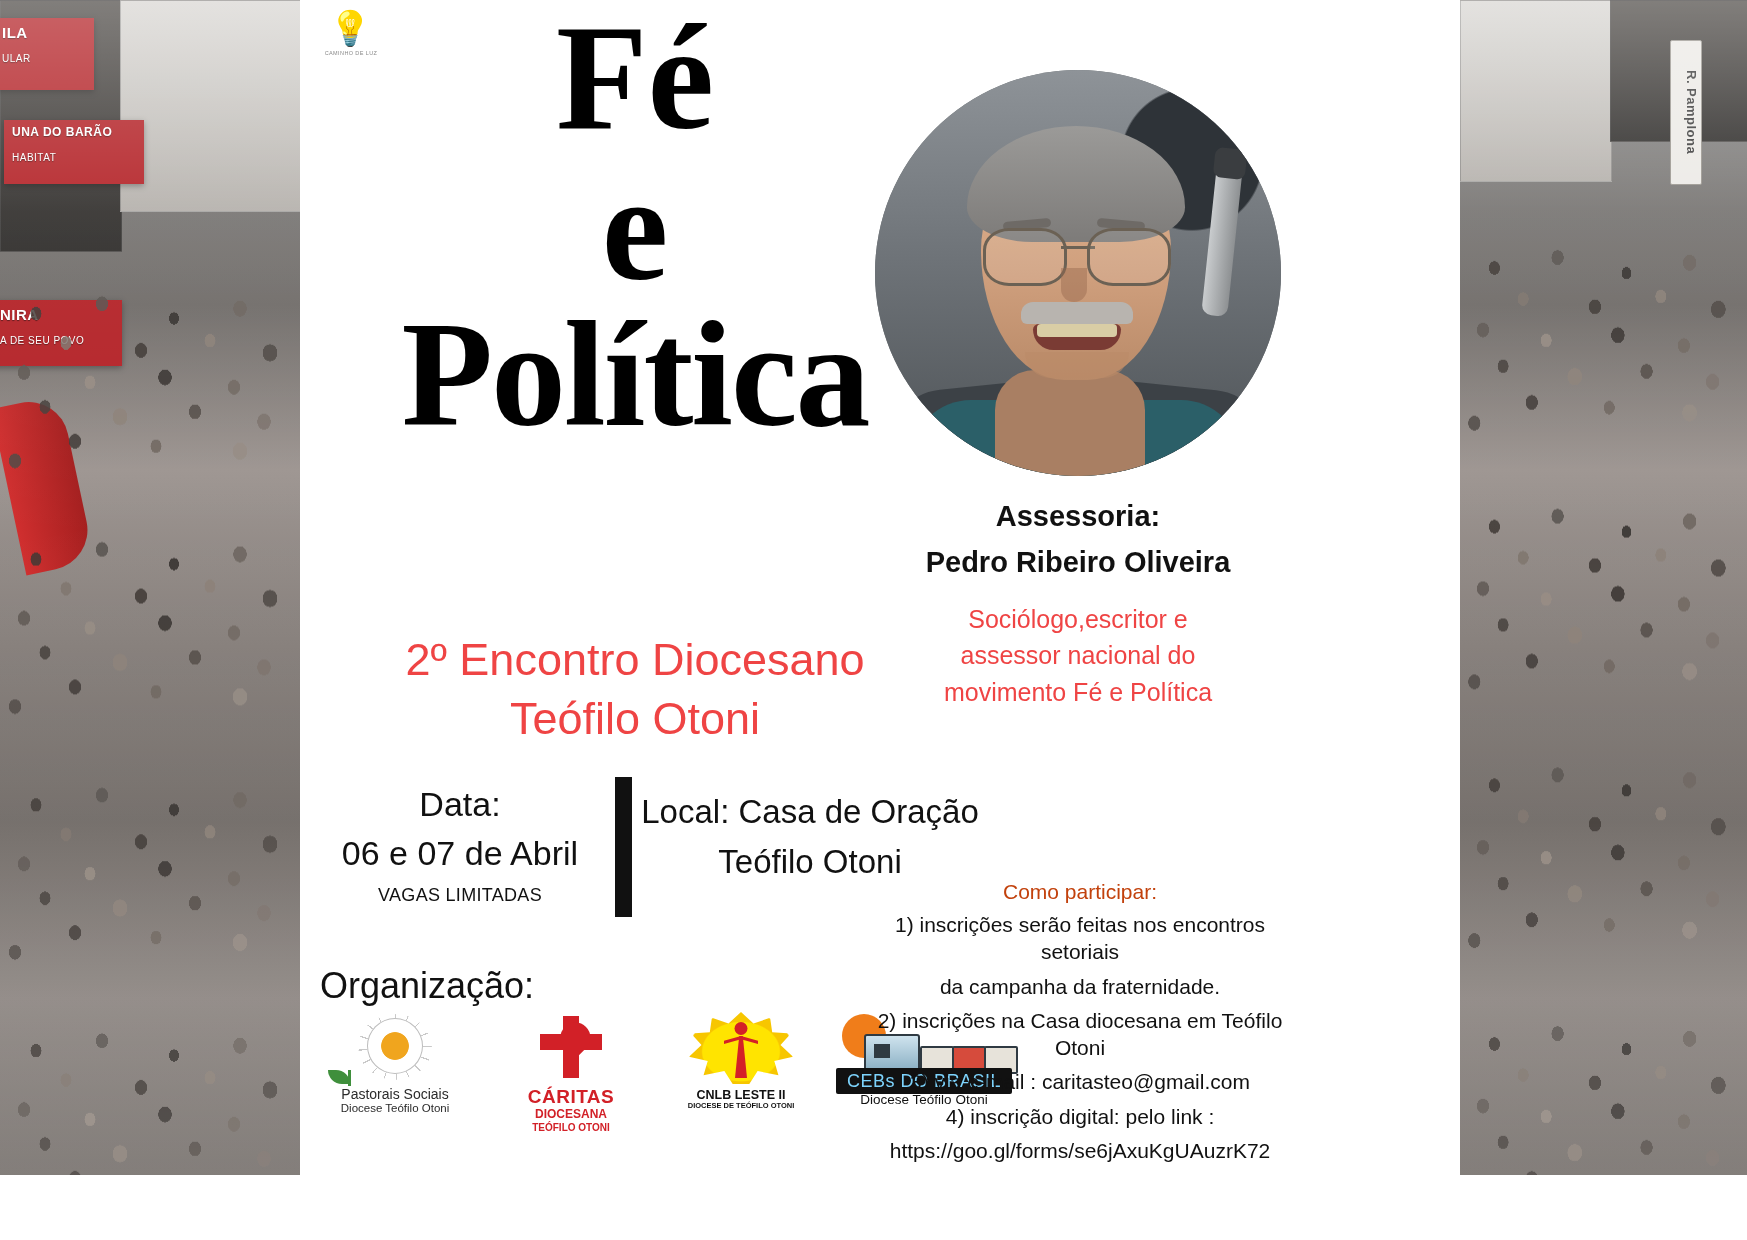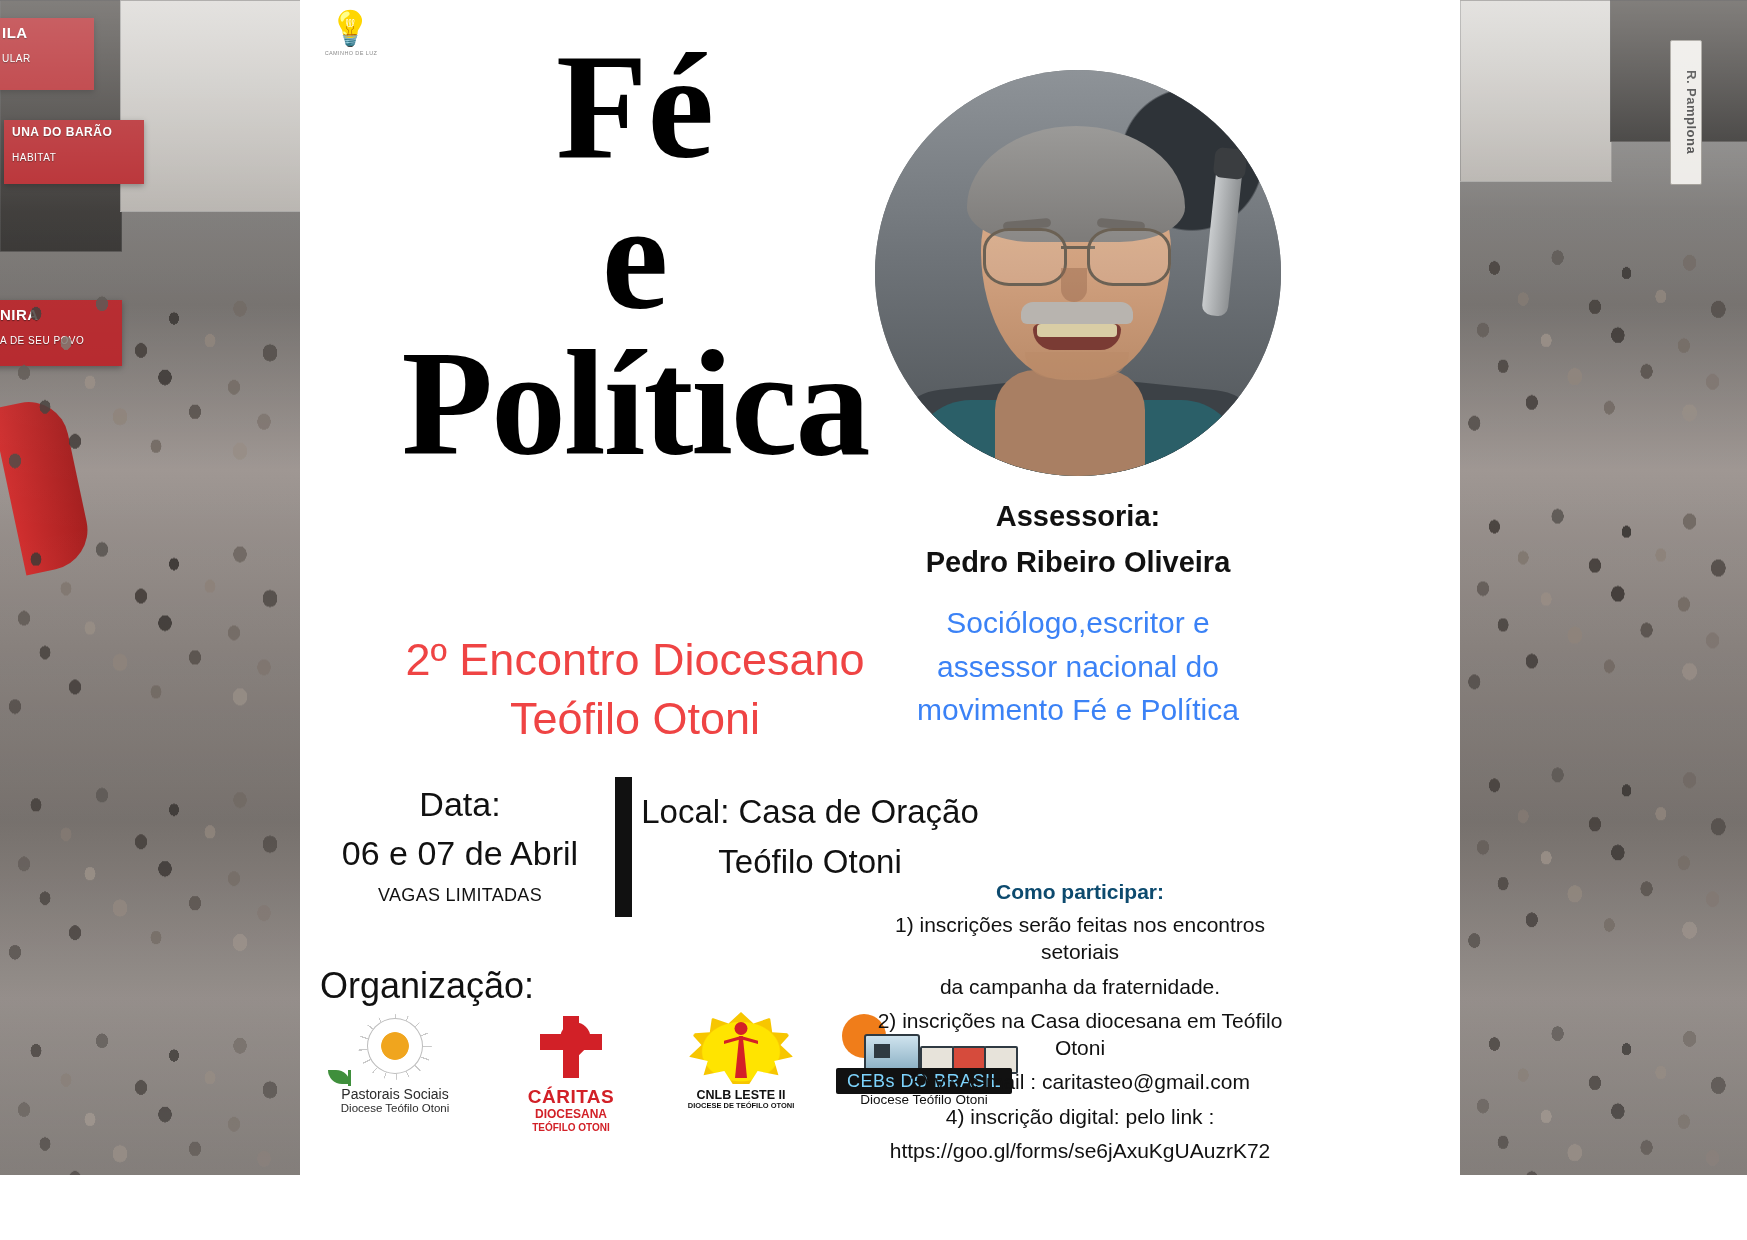--- a/index.html
+++ b/index.html
@@ -157,21 +157,20 @@
   .title {
     position: absolute;
     left: 10px;
     top: 0px;
     width: 650px;
     text-align: center;
     font-family: "Liberation Serif", serif;
     font-weight: bold;
     color: #000;
     line-height: 0.95;
-    margin-top: 29px;
   }
   .title .l1 { font-size: 150px; display: block; margin-top: 6px; }
   .title .l2 { font-size: 150px; display: block; margin-top: 8px; }
   .title .l3 { font-size: 150px; display: block; margin-top: 4px; letter-spacing: -2px; }
 
   .subtitle {
     position: absolute;
     left: 10px;
     top: 630px;
     width: 650px;
@@ -423,30 +422,30 @@
 
   .assessoria {
     position: absolute;
     left: 575px;
     top: 500px;
     width: 406px;
     text-align: center;
   }
   .assessoria .a1 { font-size: 29px; font-weight: bold; color: #111; display: block; }
   .assessoria .a2 { font-size: 29px; font-weight: bold; color: #111; display: block; margin-top: 13px; }
-  .assessoria .desc { font-size: 30px; color: #3b82f6; display: block; margin-top: 22px; line-height: 1.45; }
+  .assessoria .desc { font-size: 25px; color: #ef4444; display: block; margin-top: 22px; line-height: 1.45; }
 
   .participar {
     position: absolute;
     left: 560px;
     top: 880px;
     width: 440px;
     text-align: center;
   }
-  .participar .p-title { font-size: 21px; color: #0c4a6e; display: block; font-weight: bold; }
+  .participar .p-title { font-size: 21px; color: #c2410c; display: block; }
   .participar .p-item { font-size: 21px; color: #111; display: block; margin-top: 7px; line-height: 1.3; }
   .participar .p-contrib { font-size: 21px; color: #111; display: block; margin-top: 26px; }
 
   .bottom-strip {
     position: absolute;
     left: 0; top: 1175px; width: 1747px; height: 65px;
     background: #ffffff;
   }
 </style>
 </head>

